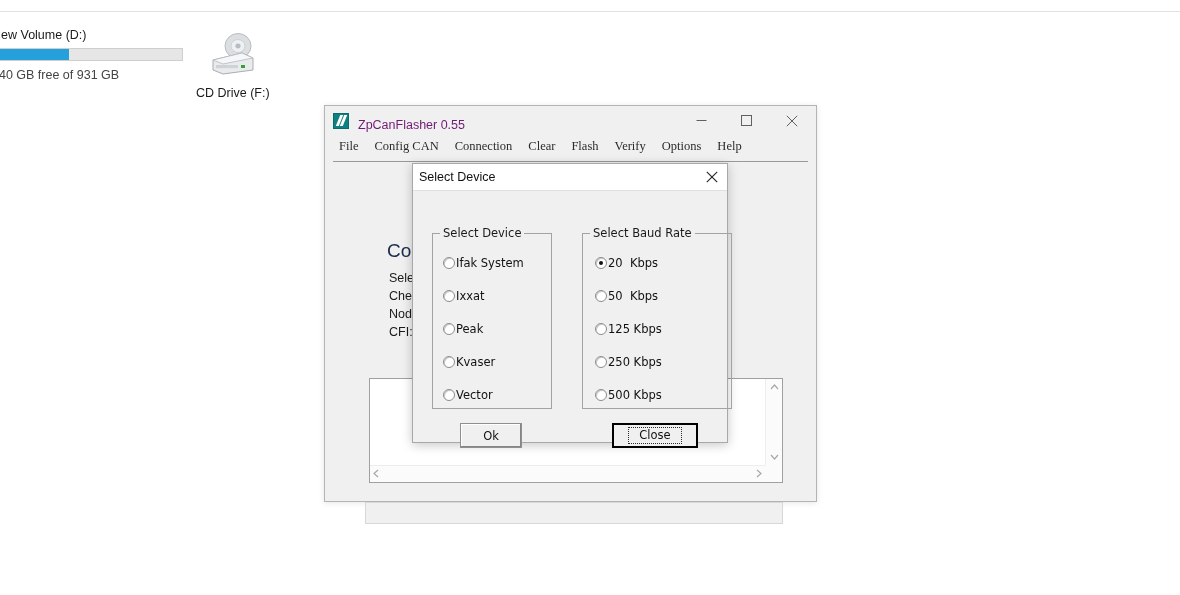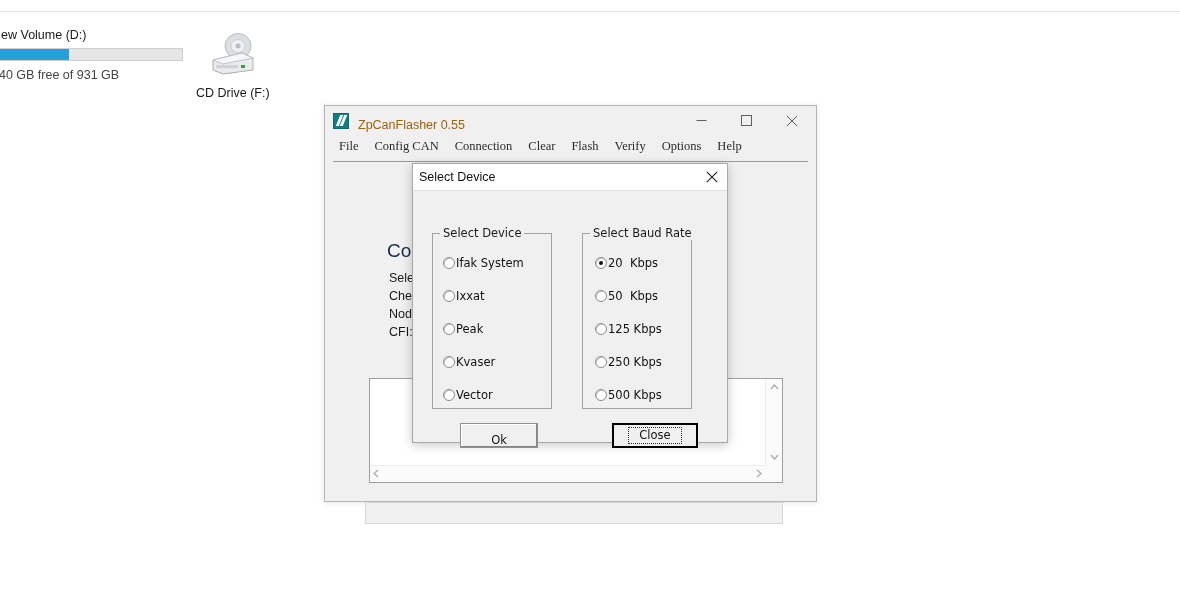--- a/index.html
+++ b/index.html
@@ -101,21 +101,21 @@
     width: 2.5px; height: 11px;
     background: #ffffff;
     top: 1px;
     transform: skewX(-22deg);
   }
   #app-icon::before { left: 4px; }
   #app-icon::after  { left: 8px; }
   #app-title {
     margin-left: 9px;
     font-size: 12.5px;
-    color: #a16207;
+    color: #701a75;
     white-space: nowrap;
     margin-top: 8px;
   }
   .win-btn {
     position: absolute;
     top: 0;
     width: 45px; height: 29px;
     display: flex; align-items: center; justify-content: center;
   }
   #win-min  { right: 92px; }
@@ -252,21 +252,21 @@
 
   #dialog-body { position: relative; height: 252px; }
 
   .groupbox {
     position: absolute;
     top: 42px;
     border: 1px solid #a3a3a3;
     box-sizing: border-box;
   }
   #group-device  { left: 19px;  width: 120px; height: 176px; }
-  #group-baud    { left: 169px; width: 110px; height: 176px; }
+  #group-baud    { left: 169px; width: 150px; height: 176px; }
   .group-legend {
     position: absolute;
     top: -8px; left: 7px;
     background: #f0f0f0;
     padding: 0 3px;
     font-size: 11.5px;
     color: #1a1a1a;
     white-space: nowrap;
   }
 
@@ -304,21 +304,21 @@
     top: 232px;
     height: 25px;
     background: #f0f0f0;
     border: 1px solid #8f8f8f;
     box-shadow: inset -1px -1px 0 #868686, inset 1px 1px 0 #ffffff;
     box-sizing: border-box;
     display: flex; align-items: center; justify-content: center;
     font-size: 11.5px;
     color: #111111;
   }
-  #btn-ok    { left: 47px;  width: 78px; align-items: flex-end; }
+  #btn-ok    { left: 47px;  width: 62px; }
   #btn-close { left: 199px; width: 86px;
                border: 2px solid #000000;
                box-shadow: none; }
   #btn-close .btn-focus {
     border: 1px dotted #2b2b2b;
     padding: 1px 10px;
     line-height: 13px;
   }
 </style>
 </head>

